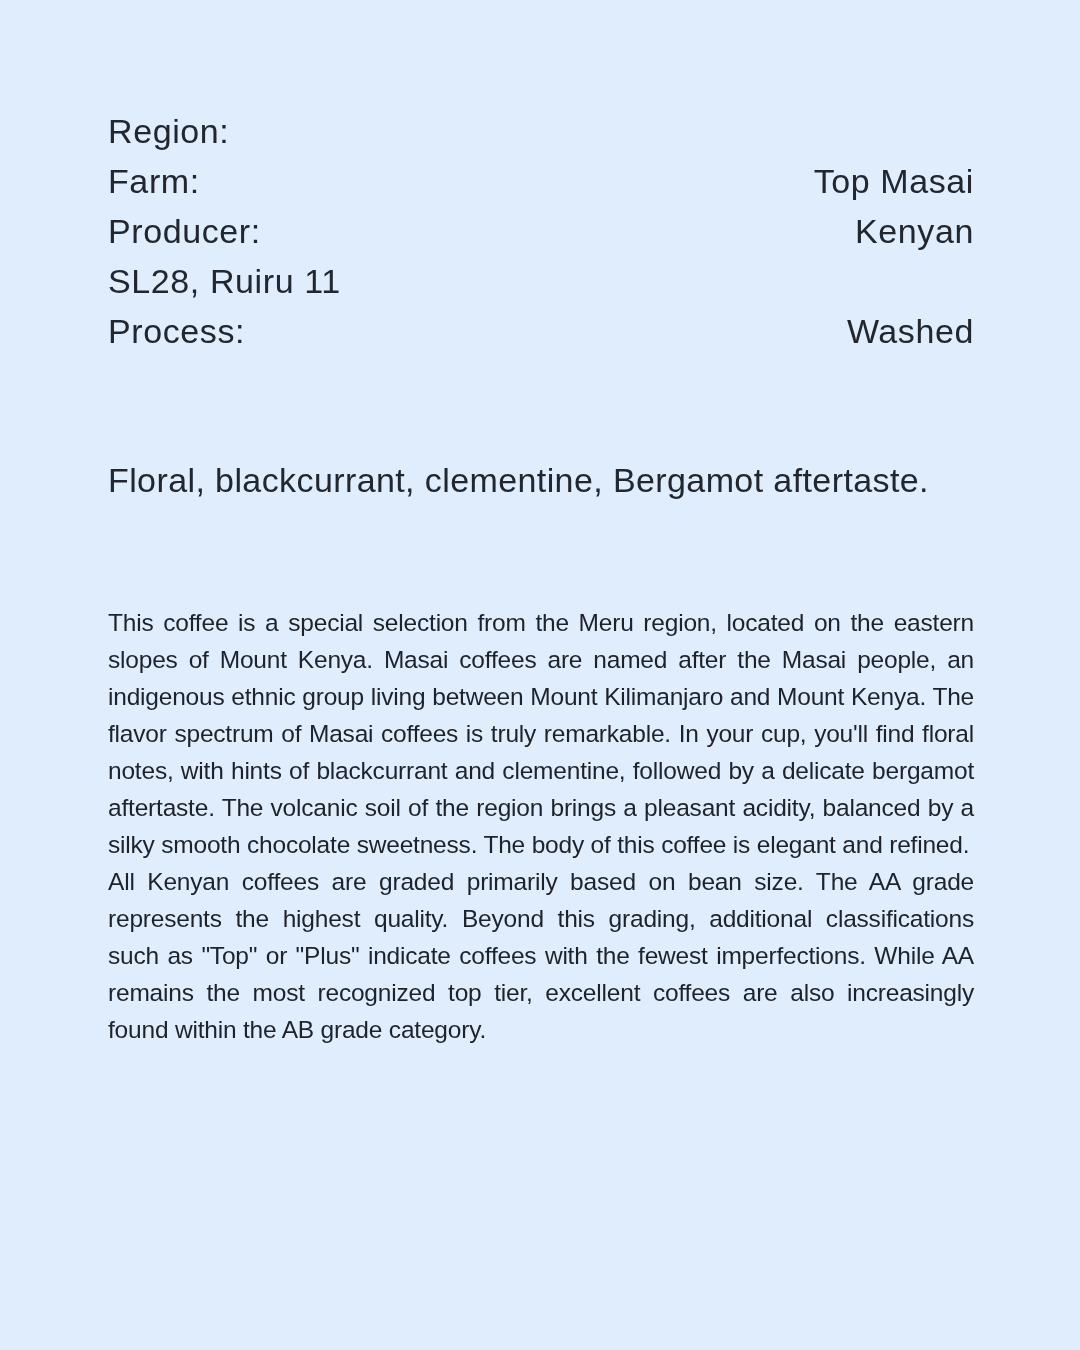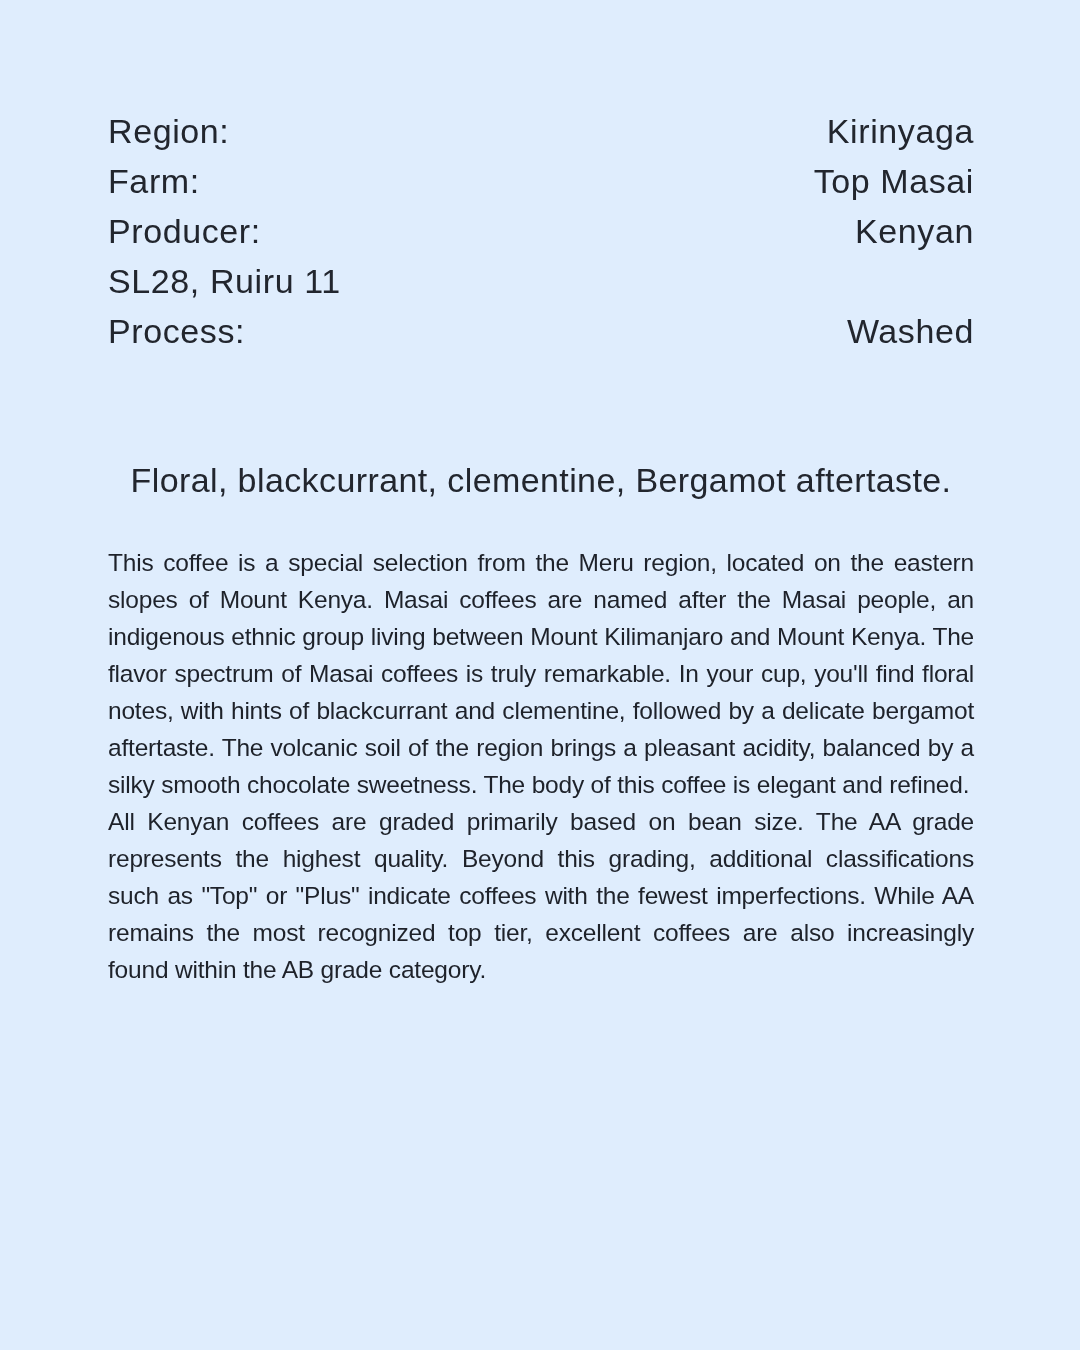--- a/index.html
+++ b/index.html
@@ -27,47 +27,46 @@
     font-size: 34px;
     line-height: 50px;
     font-weight: 400;
     letter-spacing: 0.6px;
   }
   .spec-label { text-align: left; }
   .spec-value { text-align: right; }
   .tasting {
     margin: 100px auto 0 auto;
     max-width: 866px;
-    text-align: center;
+    text-align: left;
     font-size: 34px;
     line-height: 48px;
     letter-spacing: 0.4px;
     font-weight: 400;
   }
   .description {
-    margin-top: 40px;
+    margin-top: 100px;
   }
   .description p {
     margin: 0;
     font-size: 24.5px;
     line-height: 37px;
     text-align: justify;
     letter-spacing: -0.2px;
     color: #1e222a;
   }
 </style>
 </head>
 <body>
 
 <div class="page">
 
   <section class="specs">
     <div class="spec-row">
       <span class="spec-label">Region:</span>
-      <span class="spec-value">Kirinyaga</span>
     </div>
     <div class="spec-row">
       <span class="spec-label">Farm:</span>
       <span class="spec-value">Top Masai</span>
     </div>
     <div class="spec-row">
       <span class="spec-label">Producer:</span>
       <span class="spec-value">Kenyan</span>
     </div>
     <div class="spec-row">

